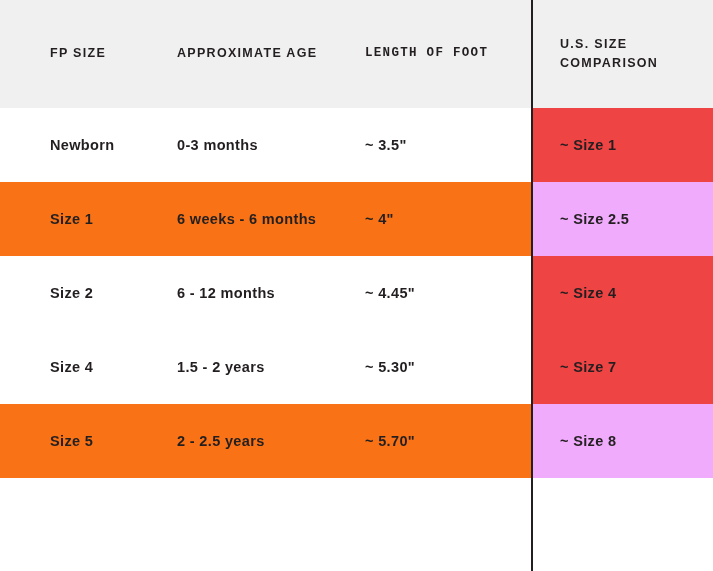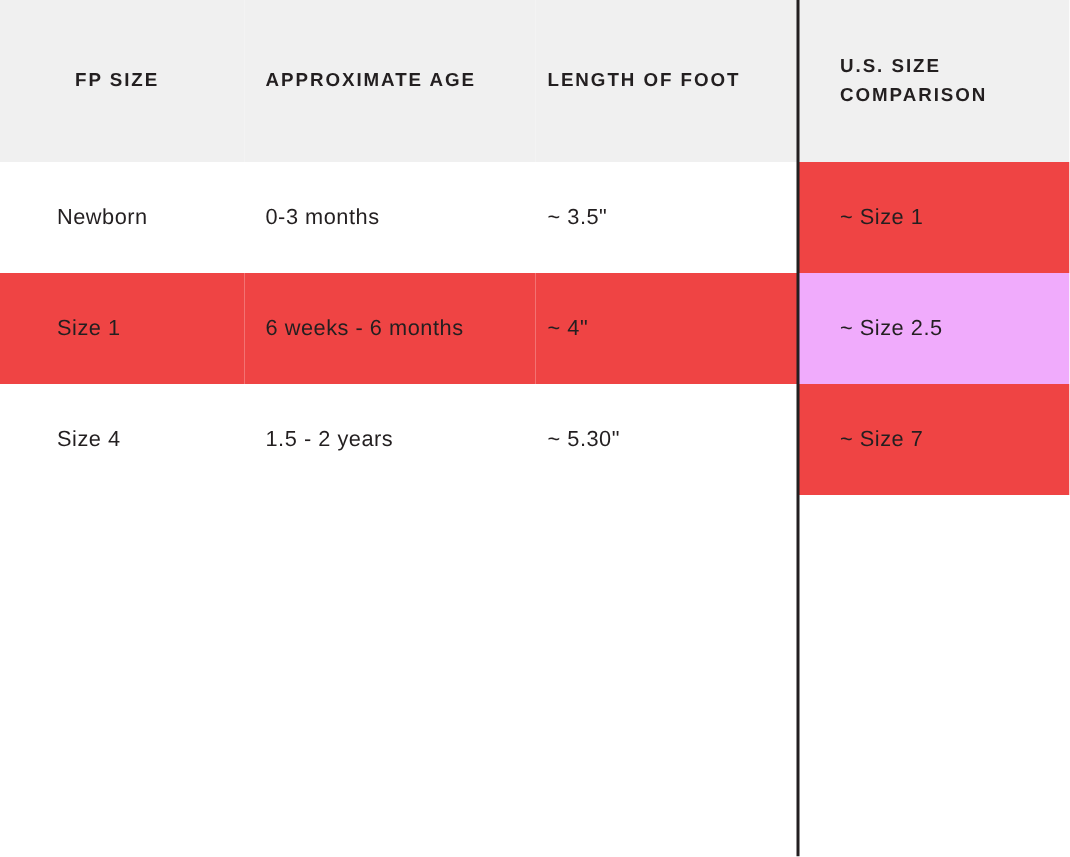--- a/index.html
+++ b/index.html
@@ -39,40 +39,40 @@
     font-weight: bold;
     letter-spacing: 1.3px;
     text-transform: uppercase;
     line-height: 1.55;
     padding: 0 0 0 50px;
     box-sizing: border-box;
     background: #f0f0f0;
     color: #231f20;
   }
   thead th.col-head-1 { padding-left: 14px; }
-  thead th.col-head-2 { padding-left: 8px; }
+  thead th.col-head-2 { padding-left: 8px; font-family: Liberation Mono, monospace; }
   thead th.col-head-3 { padding-left: 28px; }
 
   tbody td {
     height: 74px;
     vertical-align: middle;
     text-align: left;
     font-size: 14.5px;
-    font-weight: normal;
+    font-weight: bold;
     letter-spacing: 0.35px;
-    padding: 0 0 0 38px;
+    padding: 0 0 0 50px;
     box-sizing: border-box;
     color: #231f20;
   }
   tbody td.cell-1 { padding-left: 14px; }
   tbody td.cell-2 { padding-left: 8px; }
   tbody td.cell-3 { padding-left: 28px; }
 
   tbody tr.row-even td { background: #ffffff; }
-  tbody tr.row-odd td  { background: #ef4444; }
+  tbody tr.row-odd td  { background: #f97316; }
 
   tbody tr td.cell-3 { background: #ffffff; }
   tbody tr.row-even td.cell-3 { background: #ef4444; }
   tbody tr.row-odd  td.cell-3 { background: #f0abfc; }
 
   thead th.col-head-3 { background: #f0f0f0; }
 
   .divider {
     position: absolute;
     top: 0;
@@ -109,21 +109,33 @@
         <td class="cell-2">~ 3.5"</td>
         <td class="cell-3">~ Size 1</td>
       </tr>
       <tr class="row-odd">
         <td class="cell-0">Size 1</td>
         <td class="cell-1">6 weeks - 6 months</td>
         <td class="cell-2">~ 4"</td>
         <td class="cell-3">~ Size 2.5</td>
       </tr>
       <tr class="row-even">
+        <td class="cell-0">Size 2</td>
+        <td class="cell-1">6 - 12 months</td>
+        <td class="cell-2">~ 4.45"</td>
+        <td class="cell-3">~ Size 4</td>
+      </tr>
+      <tr class="row-even">
         <td class="cell-0">Size 4</td>
         <td class="cell-1">1.5 - 2 years</td>
         <td class="cell-2">~ 5.30"</td>
         <td class="cell-3">~ Size 7</td>
+      </tr>
+      <tr class="row-odd">
+        <td class="cell-0">Size 5</td>
+        <td class="cell-1">2 - 2.5 years</td>
+        <td class="cell-2">~ 5.70"</td>
+        <td class="cell-3">~ Size 8</td>
       </tr>
     </tbody>
   </table>
   <div class="divider"></div>
 </div>
 
 </body></html>

